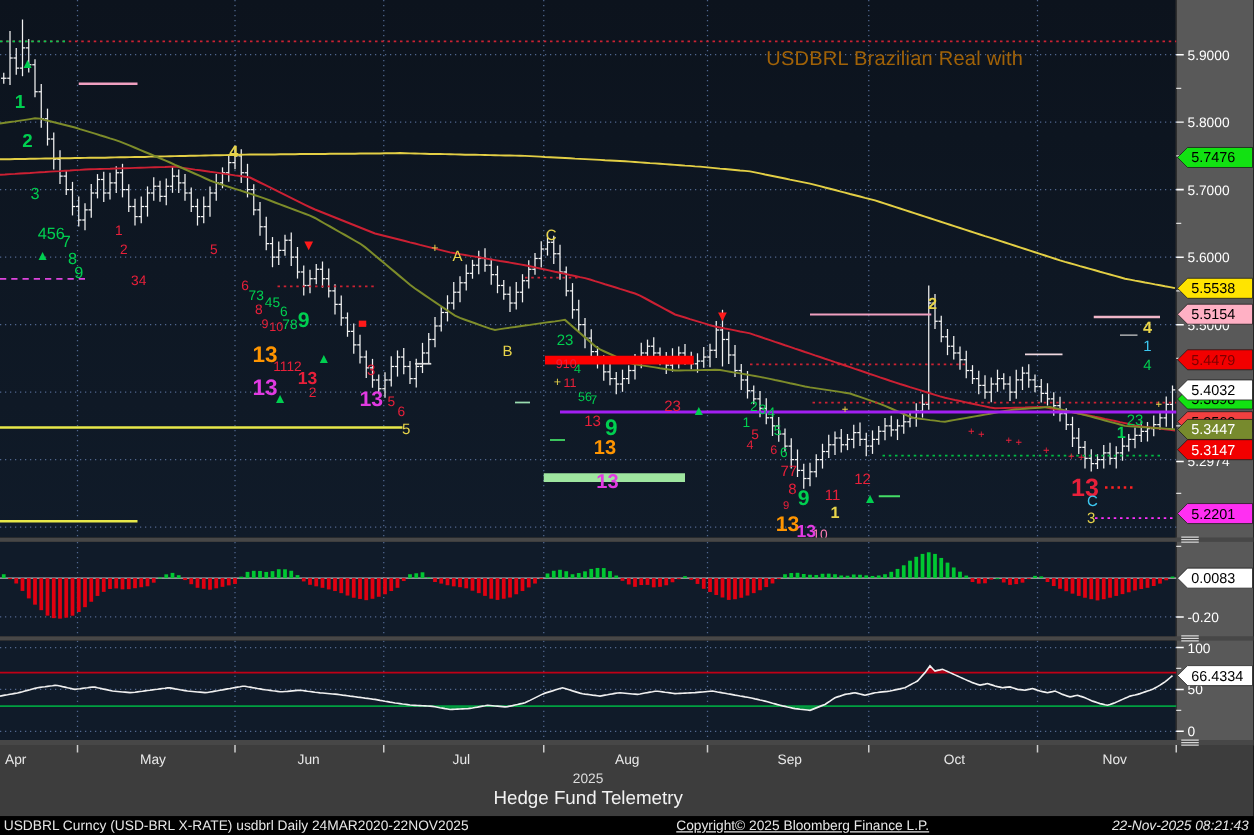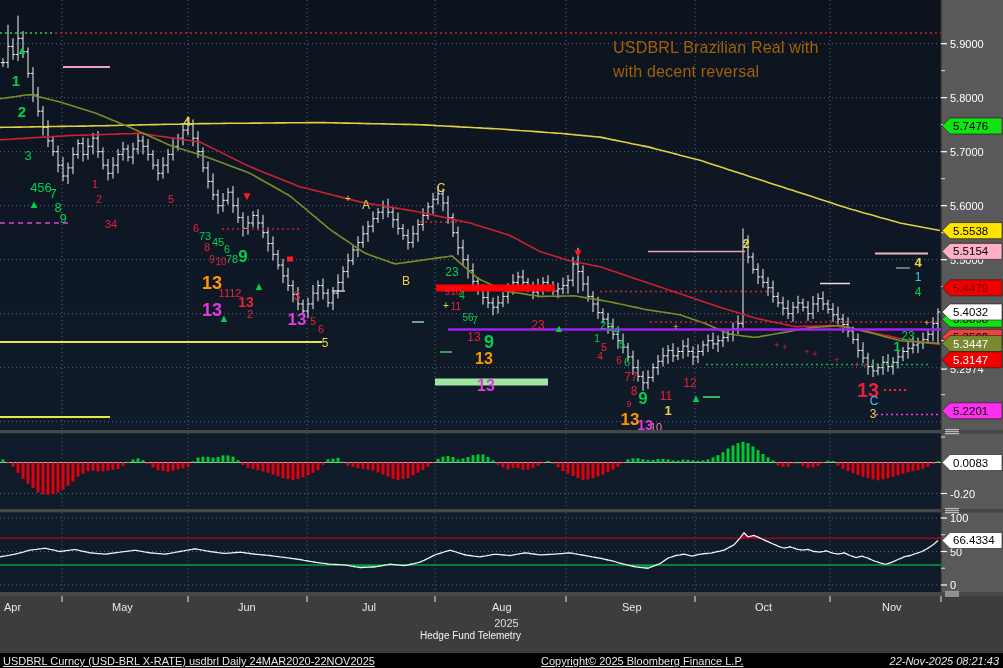--- a/index.html
+++ b/index.html
@@ -1,24 +1,24 @@
 <!DOCTYPE html>
 <html><head>
 <meta charset="utf-8">
 <style>
   html,body{margin:0;padding:0;background:#000;}
   .screen{position:relative;width:1003px;height:668px;overflow:hidden;background:#000;
           font-family:"Liberation Sans",sans-serif;}
   #chart-svg{position:absolute;left:0;top:0;z-index:1;}
   .overlay{position:absolute;z-index:2;}
   .title-block{left:613px;top:36px;color:#a16207;font-size:16px;line-height:24px;letter-spacing:.2px;}
-  .year-label{left:0;top:617px;width:941px;text-align:center;color:#ddd;font-size:11px;margin-left:36px;}
-  .watermark{left:0;top:630px;width:941px;text-align:center;color:#f2f2f2;font-size:10px;}
+  .year-label{left:0;top:617px;width:941px;text-align:center;color:#ddd;font-size:11px;}
+  .watermark{left:0;top:630px;width:941px;text-align:center;color:#f2f2f2;font-size:15px;}
   .footer-bar{left:0;top:653px;width:1003px;height:15px;background:#000;color:#e6e6e6;font-size:11px;}
-  .footer-left{position:absolute;left:3px;top:2px;white-space:nowrap;text-decoration:underline;}
+  .footer-left{position:absolute;left:3px;top:2px;white-space:nowrap;}
   .footer-center{position:absolute;left:541px;top:2px;white-space:nowrap;text-decoration:underline;}
   .footer-right{position:absolute;right:4px;top:2px;white-space:nowrap;font-style:italic;}
 </style>
 </head>
 <body>
 
 <div class="screen">
   <svg id="chart-svg" width="1003" height="668" viewBox="0 0 1003 668">
       <defs>
         <linearGradient id="bgGrad" x1="0" y1="0" x2="0" y2="1">
@@ -1048,21 +1048,20 @@
         <text x="362" y="611" fill="#e8e8e8" font-size="11" font-family="&quot;Liberation Sans&quot;,sans-serif" text-anchor="start" font-weight="normal">Jul</text>
         <text x="492" y="611" fill="#e8e8e8" font-size="11" font-family="&quot;Liberation Sans&quot;,sans-serif" text-anchor="start" font-weight="normal">Aug</text>
         <text x="622" y="611" fill="#e8e8e8" font-size="11" font-family="&quot;Liberation Sans&quot;,sans-serif" text-anchor="start" font-weight="normal">Sep</text>
         <text x="755" y="611" fill="#e8e8e8" font-size="11" font-family="&quot;Liberation Sans&quot;,sans-serif" text-anchor="start" font-weight="normal">Oct</text>
         <text x="882" y="611" fill="#e8e8e8" font-size="11" font-family="&quot;Liberation Sans&quot;,sans-serif" text-anchor="start" font-weight="normal">Nov</text>
       </g>
     </svg>
 
   <div class="overlay title-block">
     <div>USDBRL Brazilian Real with</div>
-    <div>with decent reversal</div>
   </div>
 
   <div class="overlay year-label">2025</div>
   <div class="overlay watermark">Hedge Fund Telemetry</div>
 
   <div class="overlay footer-bar">
     <span class="footer-left">USDBRL Curncy (USD-BRL X-RATE) usdbrl Daily 24MAR2020-22NOV2025</span>
     <span class="footer-center">Copyright© 2025 Bloomberg Finance L.P.</span>
     <span class="footer-right">22-Nov-2025 08:21:43</span>
   </div>

